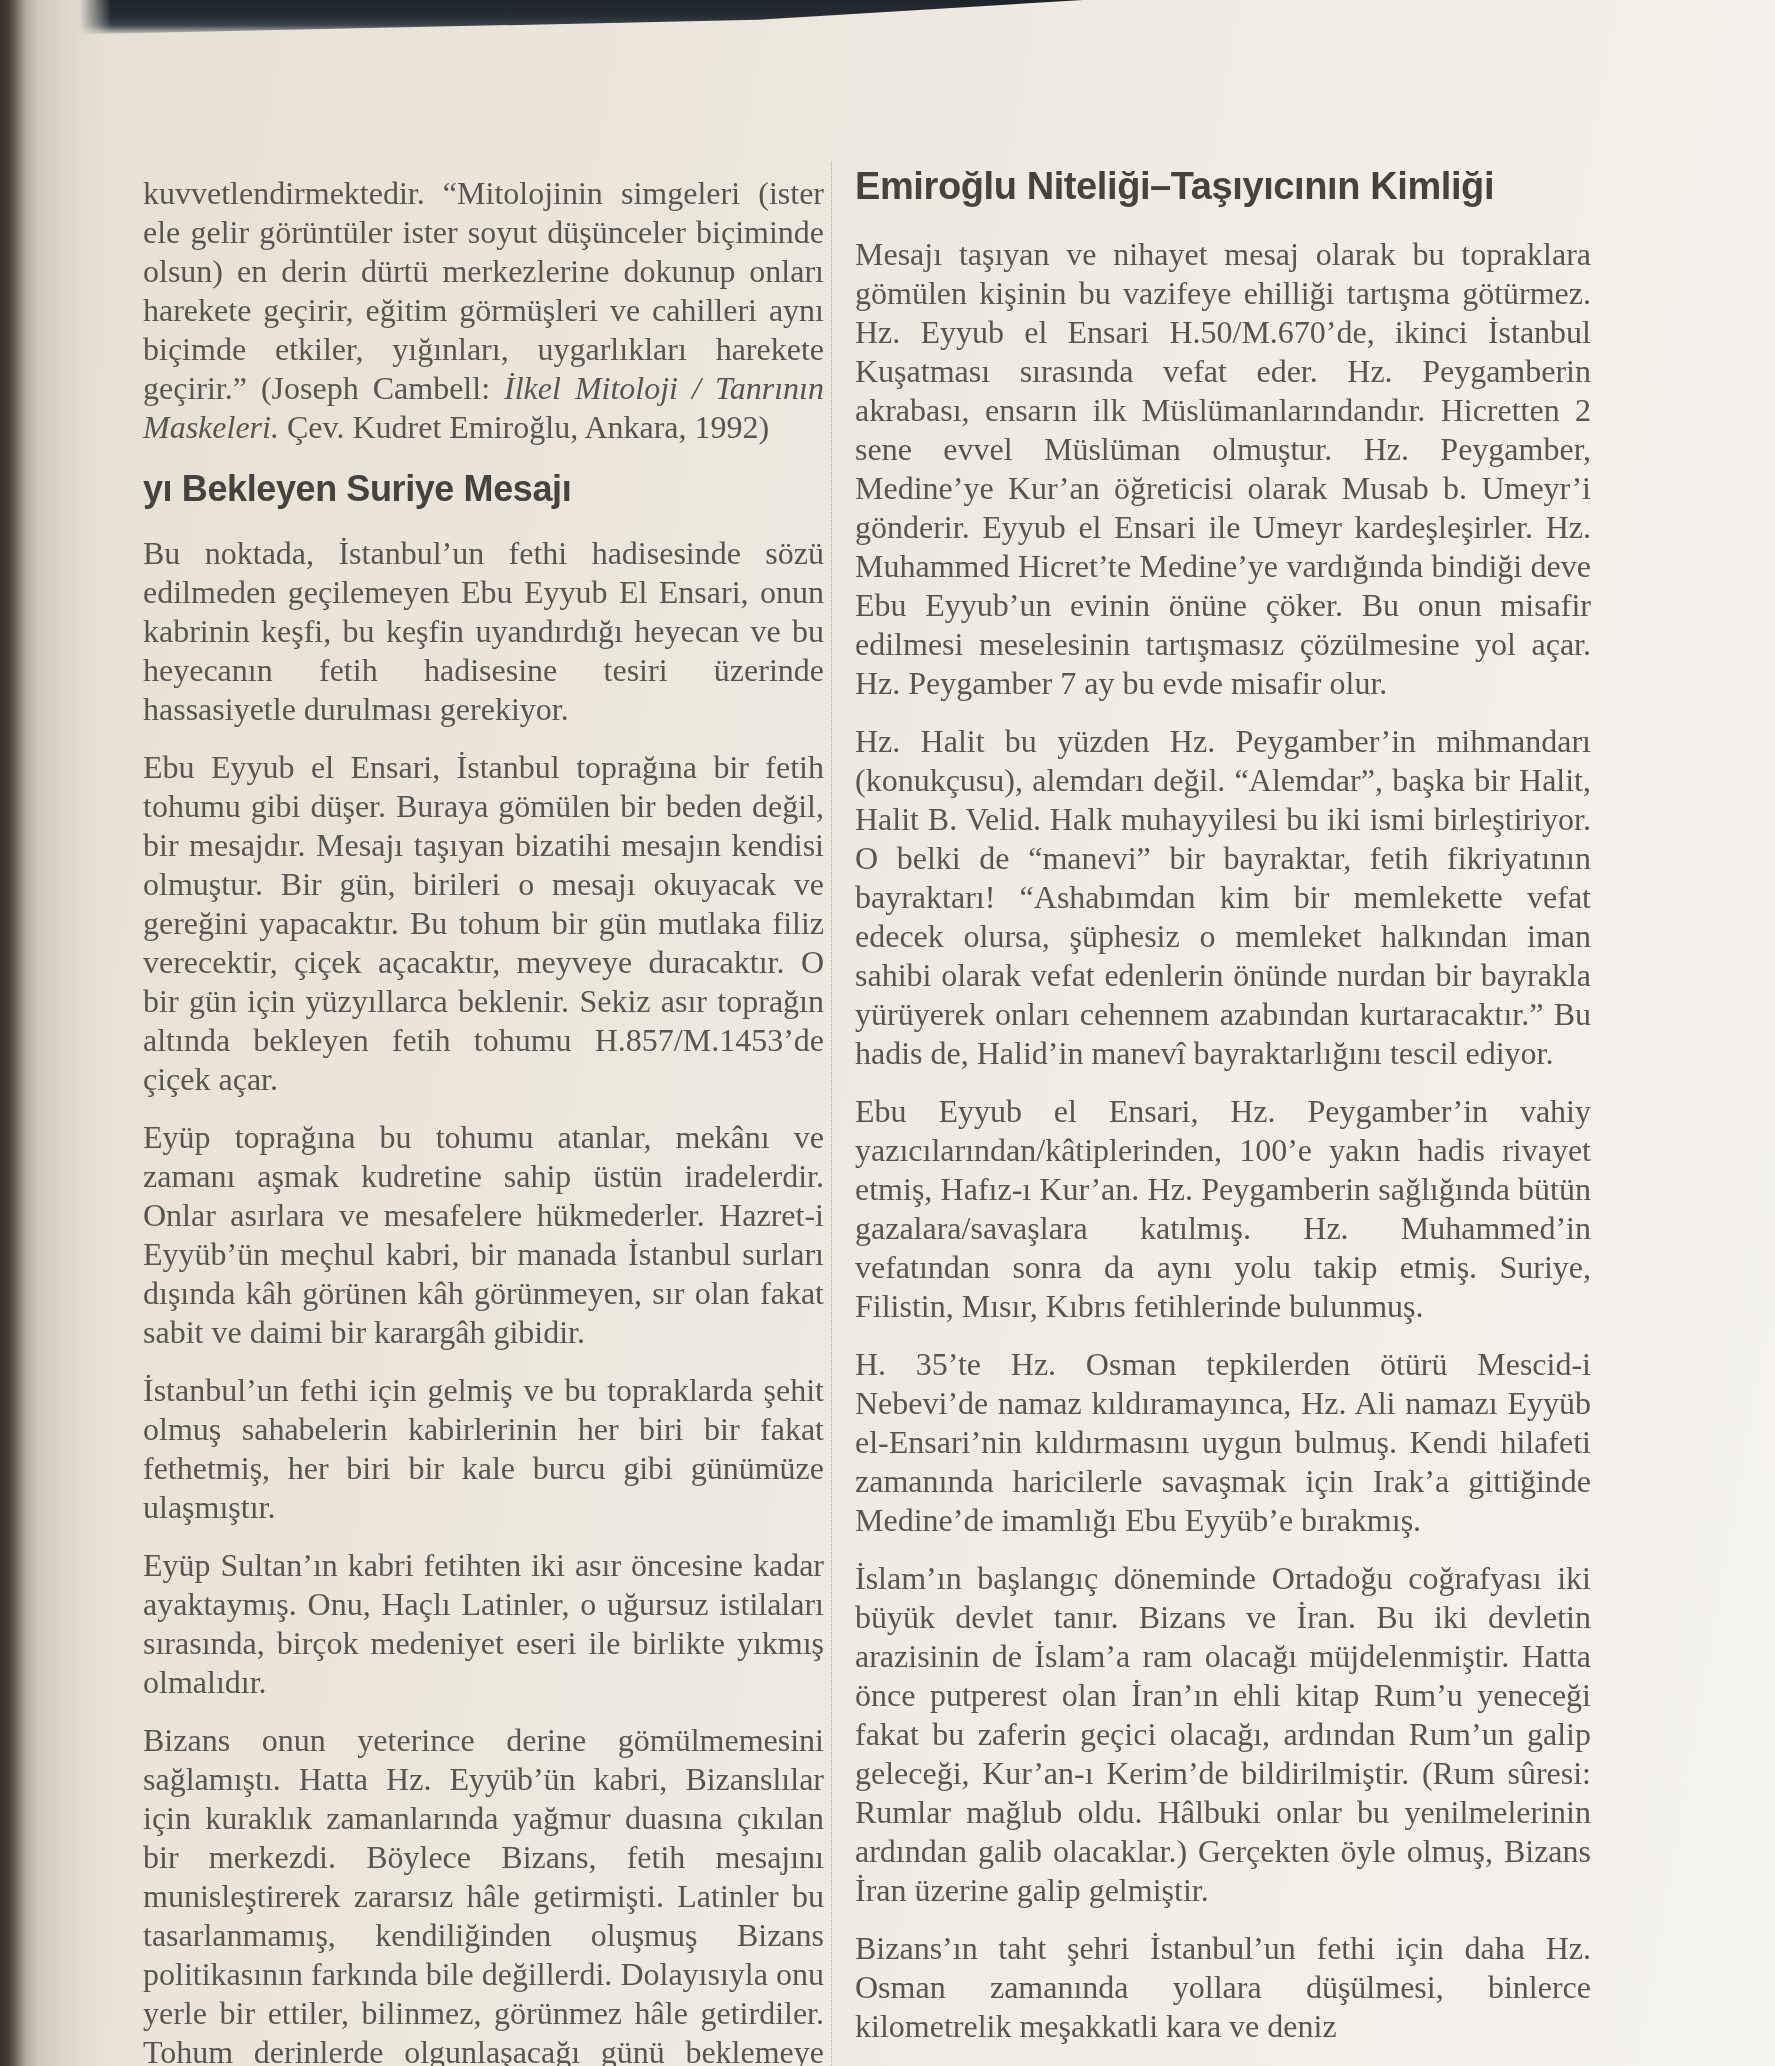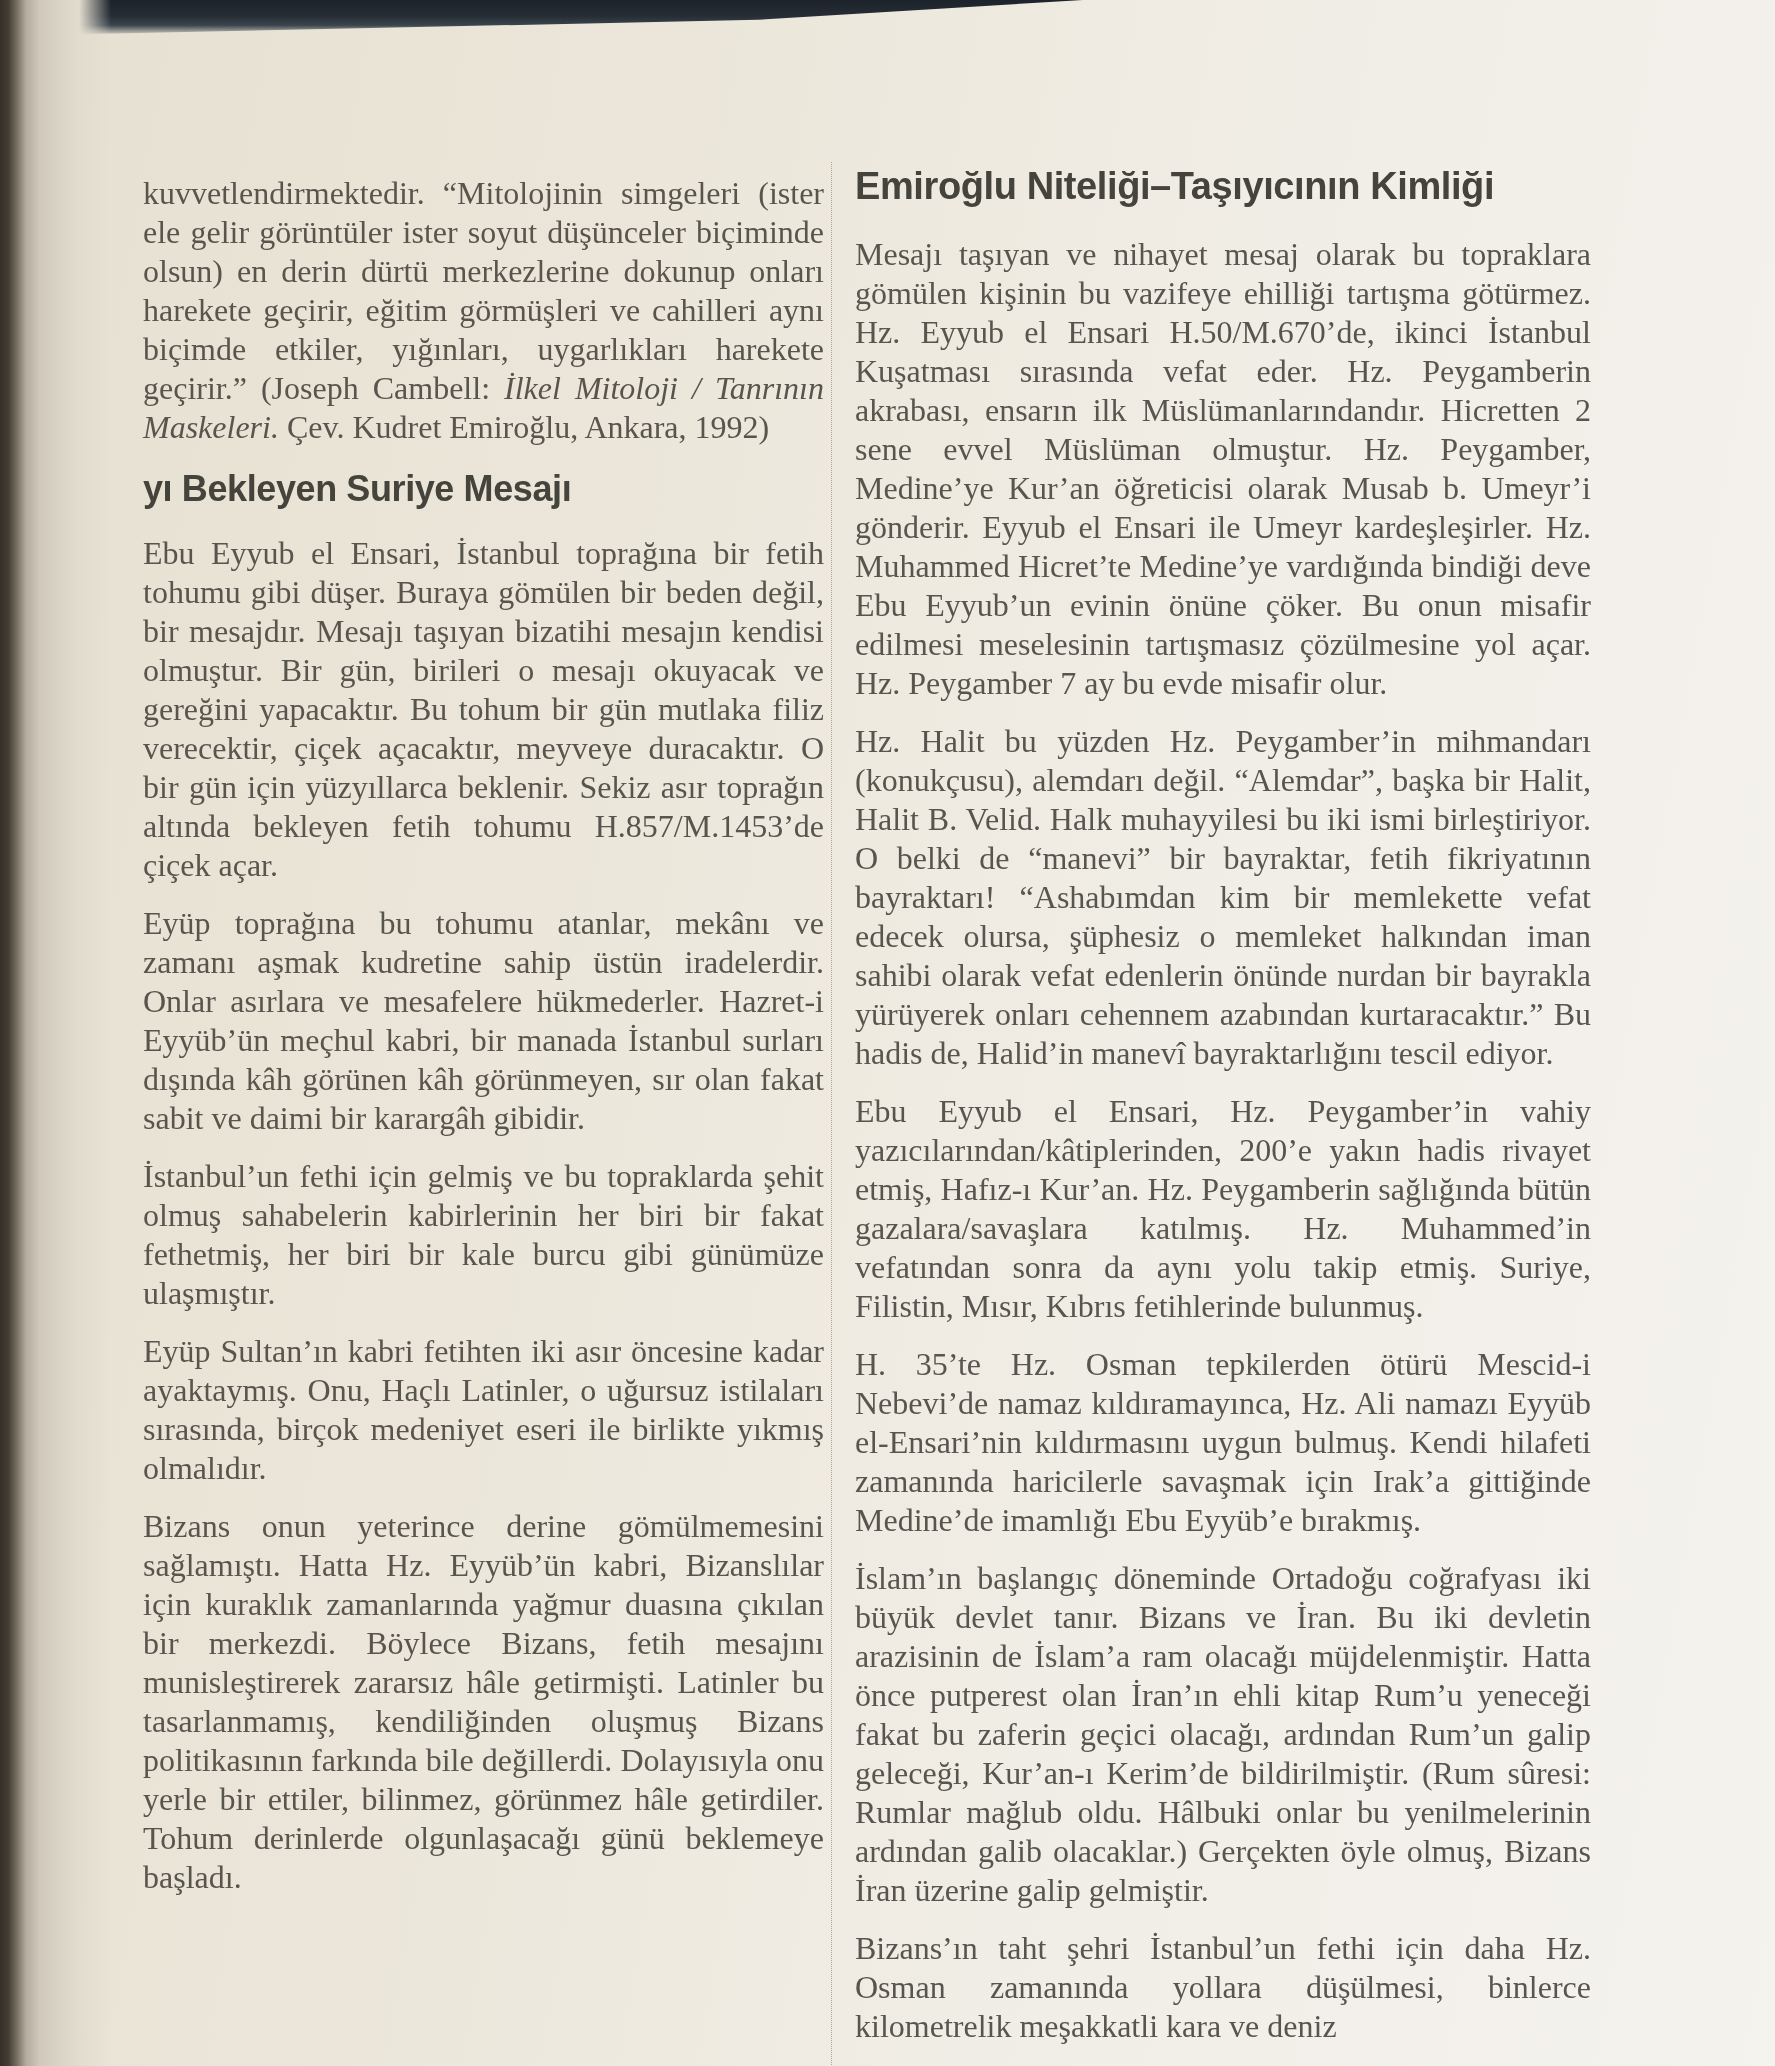--- a/index.html
+++ b/index.html
@@ -51,33 +51,34 @@
 <div class="col-divider"></div>
 
 <div class="col col-left">
   <p class="para"><span>kuvvetlendirmektedir. “Mitolojinin simgeleri (ister ele gelir görüntüler ister soyut düşünceler biçiminde olsun) en derin dürtü merkezlerine dokunup onları harekete geçirir, eğitim görmüşleri ve cahilleri aynı biçimde etkiler, yığınları, uygarlıkları harekete geçirir.” (Joseph Cambell: </span><span class="italic">İlkel Mitoloji / Tanrının Maskeleri.</span><span> Çev. Kudret Emiroğlu, Ankara, 1992)</span></p>
 
   <h2 class="subhead">
       <span class="hline">yı Bekleyen Suriye Mesajı</span>
     </h2>
 
   <div>
+      <p class="para">Bu noktada, İstanbul’un fethi hadisesinde sözü edilmeden geçilemeyen Ebu Eyyub El Ensari, onun kabrinin keşfi, bu keşfin uyandırdığı heyecan ve bu heyecanın fetih hadisesine tesiri üzerinde hassasiyetle durulması gerekiyor.</p>
       <p class="para">Ebu Eyyub el Ensari, İstanbul toprağına bir fetih tohumu gibi düşer. Buraya gömülen bir beden değil, bir mesajdır. Mesajı taşıyan bizatihi mesajın kendisi olmuştur. Bir gün, birileri o mesajı okuyacak ve gereğini yapacaktır. Bu tohum bir gün mutlaka filiz verecektir, çiçek açacaktır, meyveye duracaktır. O bir gün için yüzyıllarca beklenir. Sekiz asır toprağın altında bekleyen fetih tohumu H.857/M.1453’de çiçek açar.</p>
       <p class="para">Eyüp toprağına bu tohumu atanlar, mekânı ve zamanı aşmak kudretine sahip üstün iradelerdir. Onlar asırlara ve mesafelere hükmederler. Hazret-i Eyyüb’ün meçhul kabri, bir manada İstanbul surları dışında kâh görünen kâh görünmeyen, sır olan fakat sabit ve daimi bir karargâh gibidir.</p>
       <p class="para">İstanbul’un fethi için gelmiş ve bu topraklarda şehit olmuş sahabelerin kabirlerinin her biri bir fakat fethetmiş, her biri bir kale burcu gibi günümüze ulaşmıştır.</p>
       <p class="para">Eyüp Sultan’ın kabri fetihten iki asır öncesine kadar ayaktaymış. Onu, Haçlı Latinler, o uğursuz istilaları sırasında, birçok medeniyet eseri ile birlikte yıkmış olmalıdır.</p>
       <p class="para">Bizans onun yeterince derine gömülmemesini sağlamıştı. Hatta Hz. Eyyüb’ün kabri, Bizanslılar için kuraklık zamanlarında yağmur duasına çıkılan bir merkezdi. Böylece Bizans, fetih mesajını munisleştirerek zararsız hâle getirmişti. Latinler bu tasarlanmamış, kendiliğinden oluşmuş Bizans politikasının farkında bile değillerdi. Dolayısıyla onu yerle bir ettiler, bilinmez, görünmez hâle getirdiler. Tohum derinlerde olgunlaşacağı günü beklemeye başladı.</p>
     </div>
 </div>
 
 <div class="col col-right">
   <h2 class="subhead">Emiroğlu Niteliği–Taşıyıcının Kimliği</h2>
 
   <div>
       <p class="para">Mesajı taşıyan ve nihayet mesaj olarak bu topraklara gömülen kişinin bu vazifeye ehilliği tartışma götürmez. Hz. Eyyub el Ensari H.50/M.670’de, ikinci İstanbul Kuşatması sırasında vefat eder. Hz. Peygamberin akrabası, ensarın ilk Müslümanlarındandır. Hicretten 2 sene evvel Müslüman olmuştur. Hz. Peygamber, Medine’ye Kur’an öğreticisi olarak Musab b. Umeyr’i gönderir. Eyyub el Ensari ile Umeyr kardeşleşirler. Hz. Muhammed Hicret’te Medine’ye vardığında bindiği deve Ebu Eyyub’un evinin önüne çöker. Bu onun misafir edilmesi meselesinin tartışmasız çözülmesine yol açar. Hz. Peygamber 7 ay bu evde misafir olur.</p>
       <p class="para">Hz. Halit bu yüzden Hz. Peygamber’in mihmandarı (konukçusu), alemdarı değil. “Alemdar”, başka bir Halit, Halit B. Velid. Halk muhayyilesi bu iki ismi birleştiriyor. O belki de “manevi” bir bayraktar, fetih fikriyatının bayraktarı! “Ashabımdan kim bir memlekette vefat edecek olursa, şüphesiz o memleket halkından iman sahibi olarak vefat edenlerin önünde nurdan bir bayrakla yürüyerek onları cehennem azabından kurtaracaktır.” Bu hadis de, Halid’in manevî bayraktarlığını tescil ediyor.</p>
-      <p class="para">Ebu Eyyub el Ensari, Hz. Peygamber’in vahiy yazıcılarından/kâtiplerinden, 200’e yakın hadis rivayet etmiş, Hafız-ı Kur’an. Hz. Peygamberin sağlığında bütün gazalara/savaşlara katılmış. Hz. Muhammed’in vefatından sonra da aynı yolu takip etmiş. Suriye, Filistin, Mısır, Kıbrıs fetihlerinde bulunmuş.</p>
+      <p class="para">Ebu Eyyub el Ensari, Hz. Peygamber’in vahiy yazıcılarından/kâtiplerinden, 100’e yakın hadis rivayet etmiş, Hafız-ı Kur’an. Hz. Peygamberin sağlığında bütün gazalara/savaşlara katılmış. Hz. Muhammed’in vefatından sonra da aynı yolu takip etmiş. Suriye, Filistin, Mısır, Kıbrıs fetihlerinde bulunmuş.</p>
       <p class="para">H. 35’te Hz. Osman tepkilerden ötürü Mescid-i Nebevi’de namaz kıldıramayınca, Hz. Ali namazı Eyyüb el-Ensari’nin kıldırmasını uygun bulmuş. Kendi hilafeti zamanında haricilerle savaşmak için Irak’a gittiğinde Medine’de imamlığı Ebu Eyyüb’e bırakmış.</p>
       <p class="para">İslam’ın başlangıç döneminde Ortadoğu coğrafyası iki büyük devlet tanır. Bizans ve İran. Bu iki devletin arazisinin de İslam’a ram olacağı müjdelenmiştir. Hatta önce putperest olan İran’ın ehli kitap Rum’u yeneceği fakat bu zaferin geçici olacağı, ardından Rum’un galip geleceği, Kur’an-ı Kerim’de bildirilmiştir. (Rum sûresi: Rumlar mağlub oldu. Hâlbuki onlar bu yenilmelerinin ardından galib olacaklar.) Gerçekten öyle olmuş, Bizans İran üzerine galip gelmiştir.</p>
       <p class="para">Bizans’ın taht şehri İstanbul’un fethi için daha Hz. Osman zamanında yollara düşülmesi, binlerce kilometrelik meşakkatli kara ve deniz</p>
     </div>
 </div>
 
 
 </body></html>

